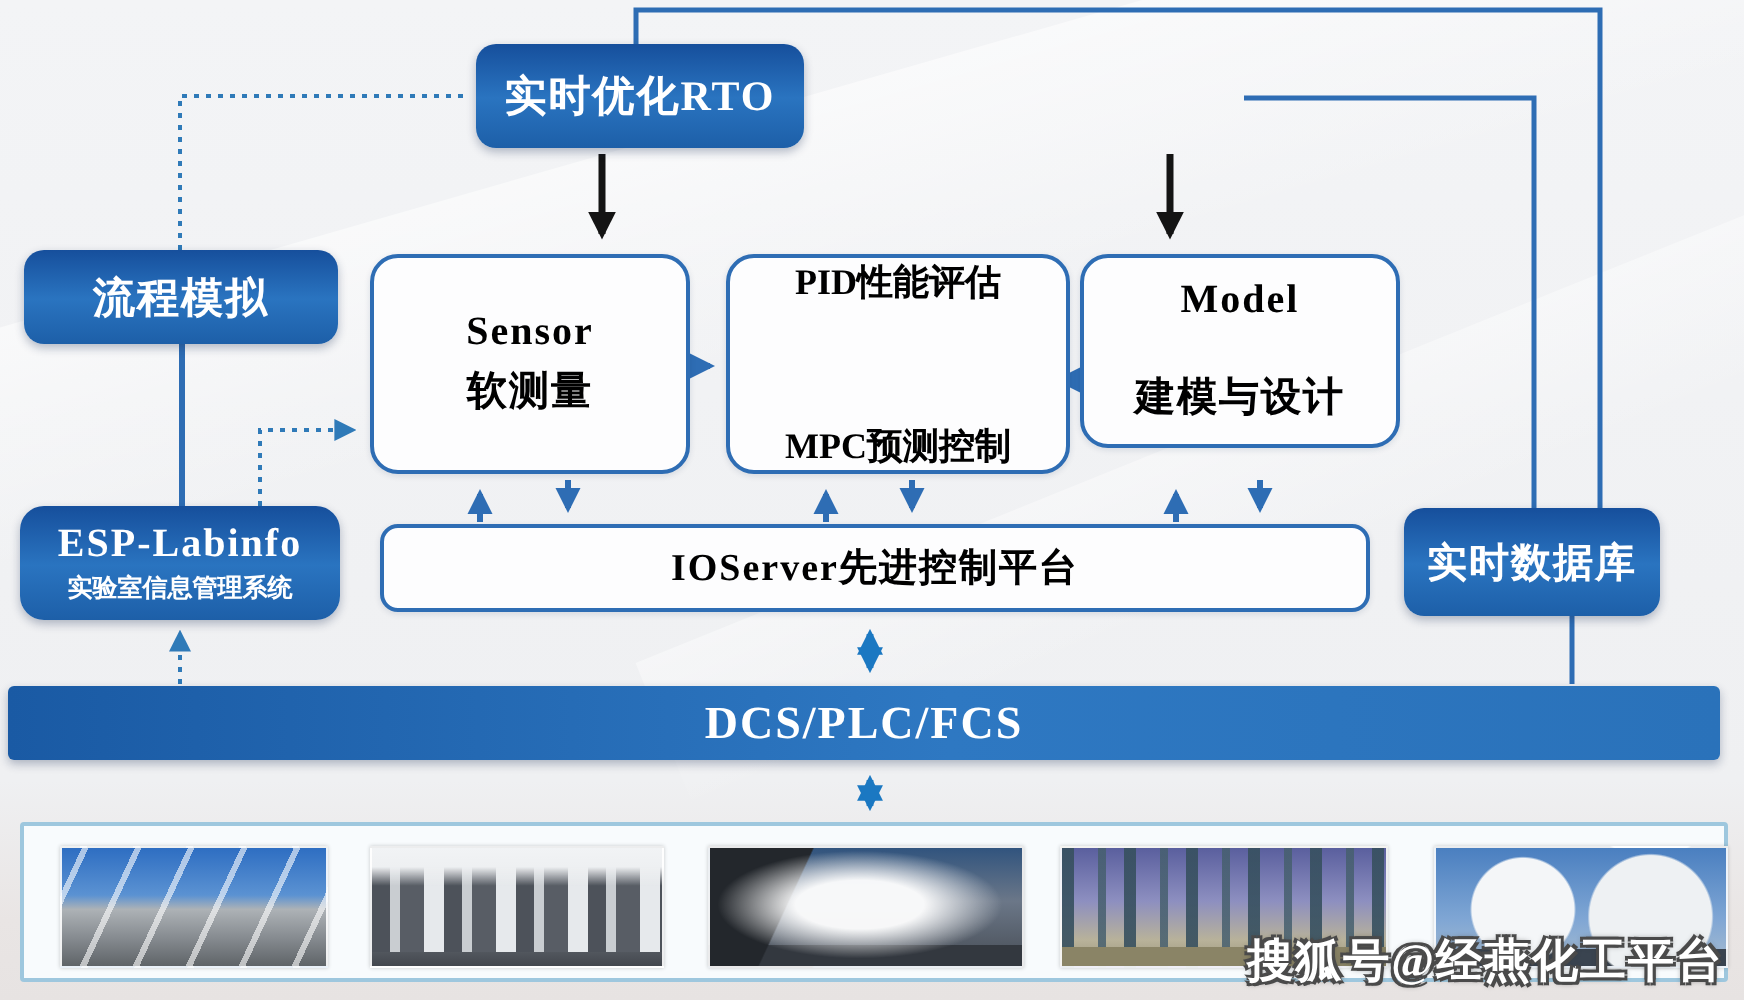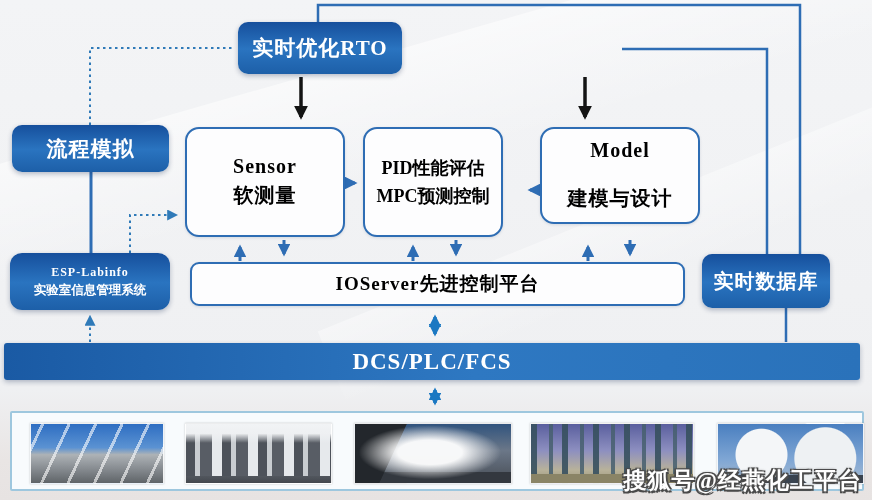--- a/index.html
+++ b/index.html
@@ -24,24 +24,24 @@
     box-shadow:0 2px 5px rgba(20,40,80,.3);}
   .outline{
     background:#fdfdfe;border:2.5px solid #2e6db4;border-radius:14px;
     color:#000000;font-weight:700;letter-spacing:1px;
     box-shadow:0 1px 3px rgba(20,40,80,.12);}
   .line2{margin-top:4px;}
   #rto{left:238px;top:22px;width:164px;height:52px;font-size:21px;}
   #smart{left:458px;top:22px;width:164px;height:52px;font-size:18px;letter-spacing:0;}
   #psim{left:12px;top:125px;width:157px;height:47px;font-size:21px;}
   #sensor{left:185px;top:127px;width:160px;height:110px;font-size:20px;}
-  #pid{left:363px;top:127px;width:140px;height:110px;font-size:18px;letter-spacing:0;}
+  #pid{left:363px;top:127px;width:172px;height:110px;font-size:18px;letter-spacing:0;justify-content:space-between;}
   #model{left:540px;top:127px;width:160px;height:97px;font-size:20px;gap:19px;}
   #esp{left:10px;top:253px;width:160px;height:57px;border-radius:12px;}
-  #esp .t1{font-size:12px;} #esp .t2{font-size:12.5px;margin-top:2px;letter-spacing:0;}
+  #esp .t1{font-size:20px;} #esp .t2{font-size:12.5px;margin-top:2px;letter-spacing:0;}
   #ios{left:190px;top:262px;width:495px;height:44px;font-size:19px;border-radius:9px;}
   #rtdb{left:702px;top:254px;width:128px;height:54px;font-size:20px;}
   #dcs{left:4px;top:343px;width:856px;height:37px;border-radius:3px;font-size:23px;
     background:linear-gradient(90deg,#1a5aa4 0%,#2e78c2 55%,#2a72ba 100%);}
   #plants{position:absolute;left:10px;top:411px;width:854px;height:80px;z-index:2;
     box-sizing:border-box;border:2px solid #9ec7de;background:#f8fbfd;border-radius:2px;}
   .photo{position:absolute;top:10px;height:61px;border:1px solid rgba(255,255,255,.9);
     box-sizing:border-box;box-shadow:0 0 2px rgba(0,0,0,.2);}
   .p1{left:18px;width:134px;
     background:

